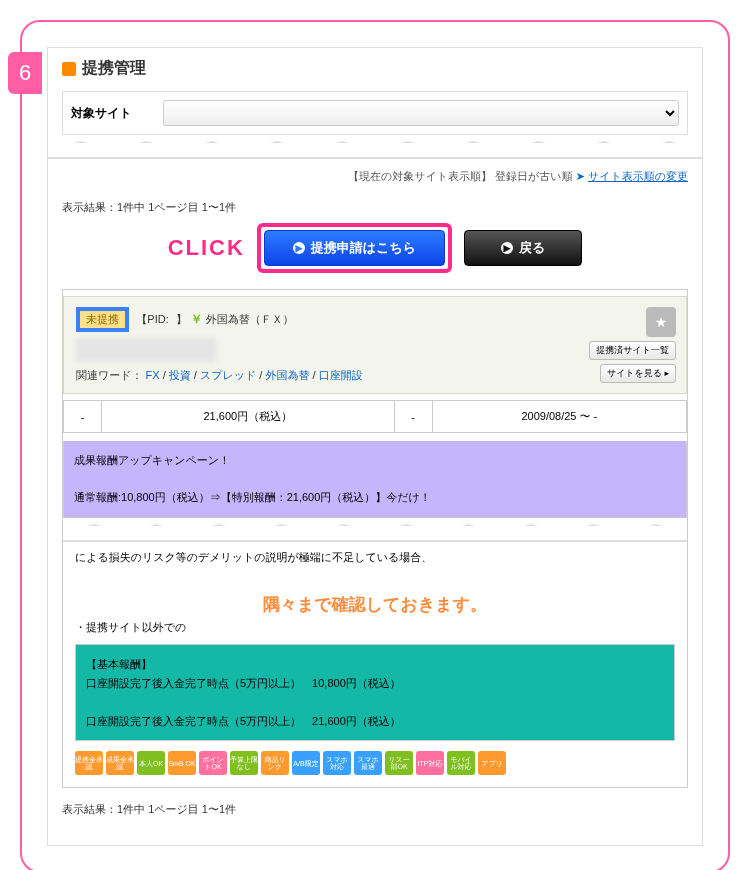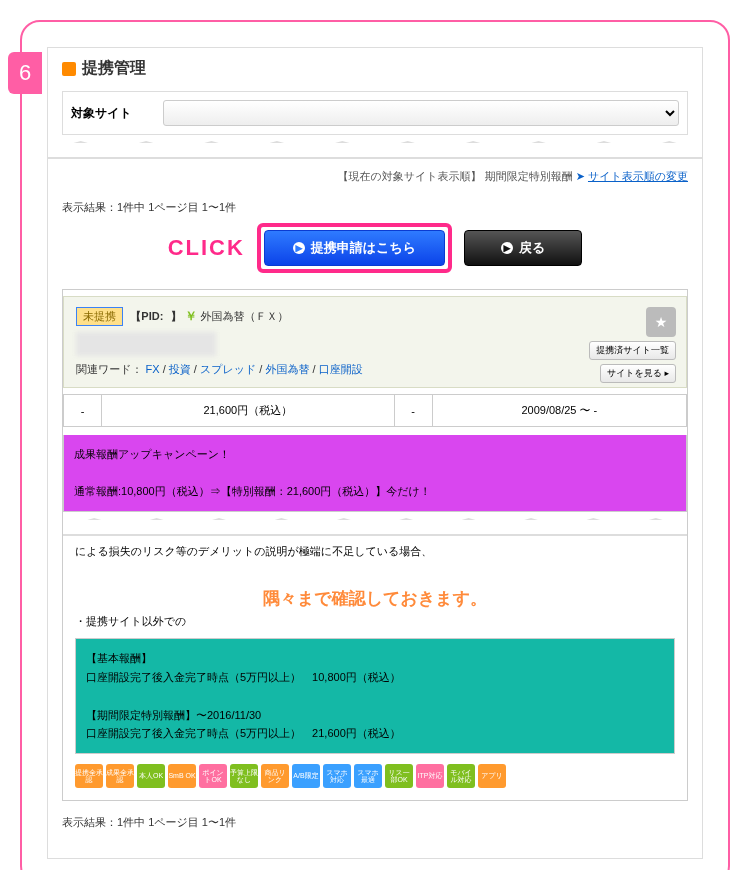--- a/index.html
+++ b/index.html
@@ -17,34 +17,34 @@
 .sort-line a { color: #0a61c9; }
 .result-line { font-size: 11px; color: #333; margin: 8px 0; }
 .btn-row { display: flex; align-items: center; justify-content: center; gap: 12px; margin: 8px 0 16px; }
 .btn-blue { background: linear-gradient(#2f7bff,#0b43e9); color: #fff; border: 1px solid #0a3bd1; border-radius: 4px; padding: 8px 28px; font-weight: bold; font-size: 13px; display: inline-flex; align-items: center; gap: 6px; }
 .btn-black { background: linear-gradient(#555,#111); color: #fff; border: 1px solid #000; border-radius: 4px; padding: 8px 36px; font-weight: bold; font-size: 13px; display: inline-flex; align-items: center; gap: 6px; }
 .arrow-ic { width: 12px; height: 12px; border-radius: 50%; background: #fff; color: #2f7bff; font-size: 9px; display: inline-flex; align-items: center; justify-content: center; }
 .btn-black .arrow-ic { color: #111; }
 .click-anno { color: #ff2a8a; font-size: 22px; font-weight: bold; letter-spacing: 2px; }
 .highlight-frame { border: 4px solid #ff2a8a; border-radius: 6px; padding: 3px; }
 .promo-card { background: #f3f5ec; border: 1px solid #d8dcc5; padding: 10px 12px; margin: 6px 0; position: relative; }
-.status-badge { display: inline-block; background: #ffe08a; border: 1px solid #3b82f6; color: #8a6a00; font-size: 11px; padding: 1px 6px; }
-.pid { font-size: 11px; color: #333; margin-left: 4px; font-weight: bold; }
+.status-badge { display: inline-block; background: #ffe08a; border: 4px solid #3b82f6; color: #8a6a00; font-size: 11px; padding: 1px 6px; }
+.pid { font-size: 11px; color: #333; margin-left: 4px; }
 .yen { color: #7fbf1f; font-weight: bold; }
 .category { font-size: 11px; color: #333; }
 .blur-row { width: 140px; height: 24px; background: #e5e5e5; filter: blur(2px); margin: 6px 0; }
 .kw-line { font-size: 11px; color: #333; margin-top: 4px; }
 .kw-line a { color: #0a61c9; text-decoration: none; }
 .side-btns { position: absolute; right: 10px; top: 10px; display: flex; flex-direction: column; gap: 4px; align-items: flex-end; }
 .star-box { width: 30px; height: 30px; background: #bbb; border-radius: 4px; color: #fff; font-size: 14px; display: flex; align-items: center; justify-content: center; }
 .mini-btn { background: linear-gradient(#fff,#e8e8e8); border: 1px solid #bbb; border-radius: 3px; font-size: 9px; padding: 2px 6px; }
 .tbl { width: 100%; border-collapse: collapse; margin: 2px 0 8px; }
 .tbl th { background: #e5e5e5; border: 1px solid #ccc; padding: 6px 4px; font-size: 11px; font-weight: bold; text-align: center; }
 .tbl td { border: 1px solid #ccc; padding: 8px 4px; font-size: 11px; text-align: center; background: #fff; }
-.campaign-box { background: #d946ef; border: 1px solid #ccc; padding: 10px; font-size: 11px; line-height: 1.7; }
+.campaign-box { background: #c4b5fd; border: 1px solid #ccc; padding: 10px; font-size: 11px; line-height: 1.7; }
 .overlay-note { color: #ff8a3a; font-size: 17px; font-weight: bold; text-align: center; line-height: 1.5; }
 .inner-detail { border: 1px solid #ccc; background: #14b8a6; padding: 10px; font-size: 11px; line-height: 1.7; margin-top: 8px; }
 .tag-row { display: flex; flex-wrap: wrap; gap: 3px; margin-top: 10px; }
 .tag { width: 28px; height: 24px; border-radius: 3px; font-size: 7px; color: #fff; display: flex; align-items: center; justify-content: center; text-align: center; line-height: 1; }
 .t-or { background: #ff9a2e; } .t-gr { background: #7fbf1f; } .t-pk { background: #ff6fa0; } .t-bl { background: #3aa0ff; }
 </style>
 </head>
 <body>
 
 <div class="outer-frame">
@@ -58,21 +58,21 @@
 
     <div class="site-row">
       <span class="site-label">対象サイト</span>
       <select class="site-select"></select>
     </div>
 
     <div class="wavy"></div>
 
     <div class="sort-line">
       <span>【現在の対象サイト表示順】</span>
-      <span>期間限定特別報酬</span>
+      <span>登録日が古い順</span>
       <span style="color:#0a61c9;">➤</span>
       <a href="#">サイト表示順の変更</a>
     </div>
 
     <div class="result-line">表示結果：1件中 1ページ目 1〜1件</div>
 
     <div class="btn-row">
       <span class="click-anno">CLICK</span>
       <span class="highlight-frame">
         <button class="btn-blue">
@@ -133,21 +133,20 @@
         <div class="overlay-note">
           <br>
           <span>隅々まで確認しておきます。</span>
         </div>
         <div>・提携サイト以外での</div>
 
         <div class="inner-detail">
           <div>【基本報酬】</div>
           <div>口座開設完了後入金完了時点（5万円以上）　10,800円（税込）</div>
           <br>
-          <div>【期間限定特別報酬】〜2016/11/30</div>
           <div>口座開設完了後入金完了時点（5万円以上）　21,600円（税込）</div>
         </div>
 
         <div class="tag-row">
           <span class="tag t-or">提携全承認</span>
           <span class="tag t-or">成果全承認</span>
           <span class="tag t-gr">本人OK</span>
           <span class="tag t-or">SmB OK</span>
           <span class="tag t-pk">ポイントOK</span>
           <span class="tag t-gr">予算上限なし</span>

